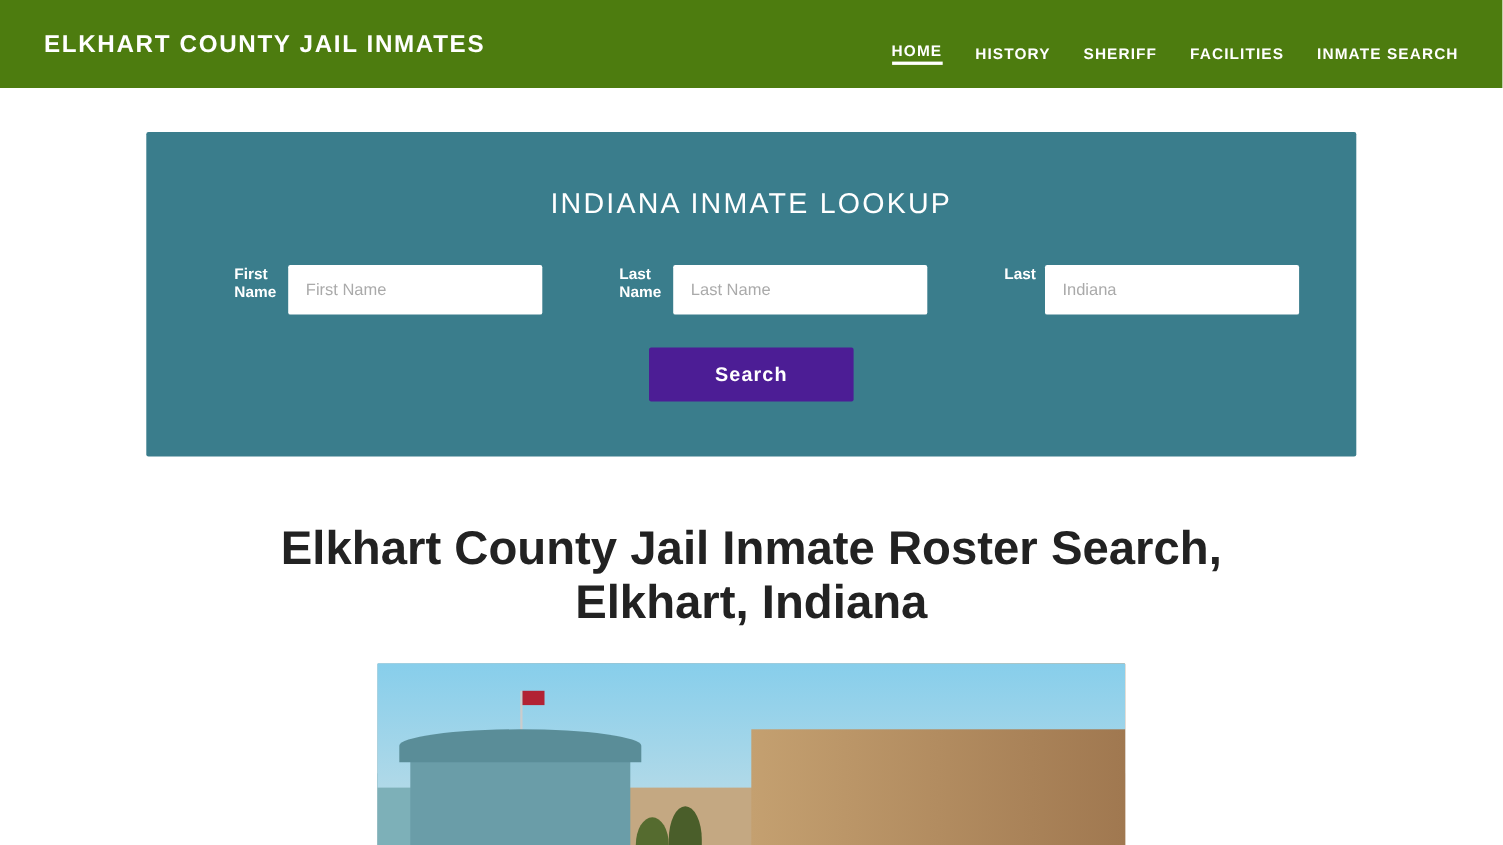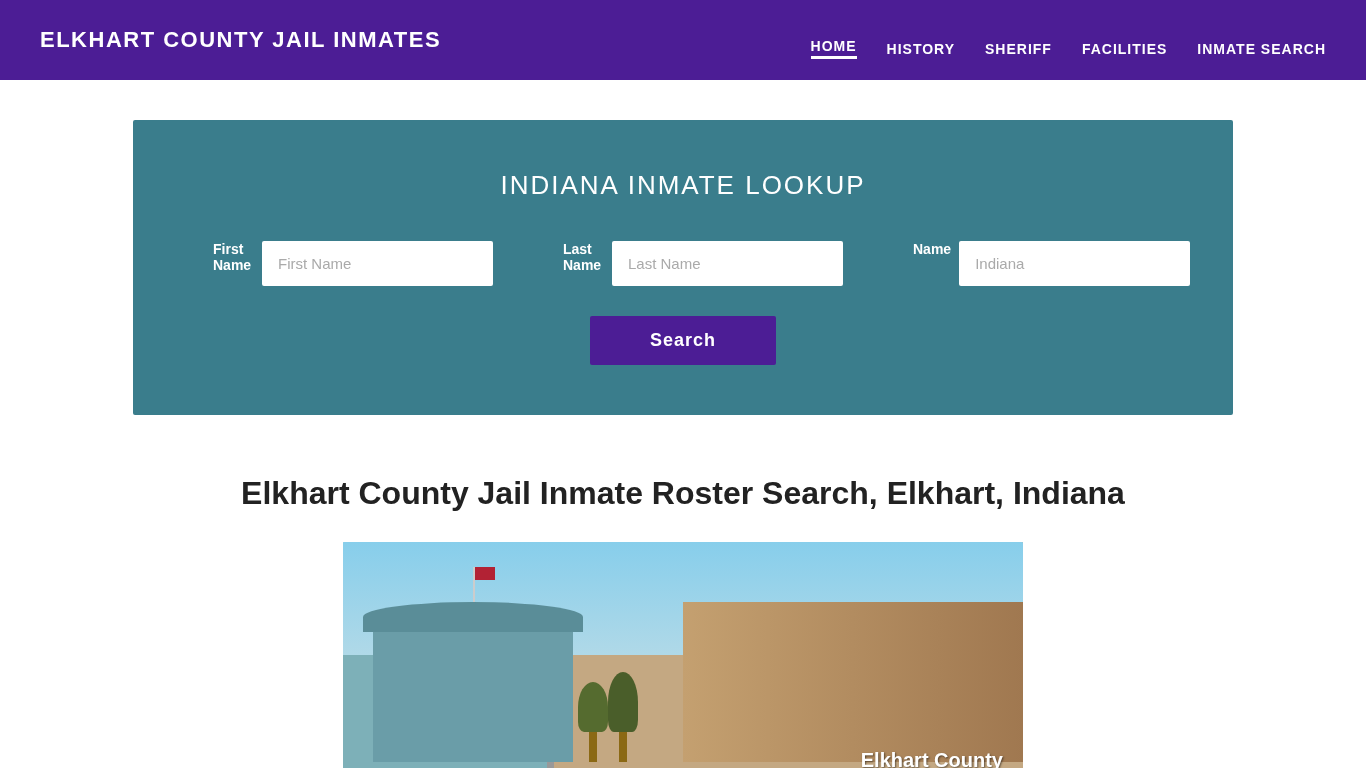--- a/index.html
+++ b/index.html
@@ -9,21 +9,21 @@
     }
 
     body {
       font-family: 'Arial', sans-serif;
       background: #fff;
       color: #333;
     }
 
     
     header {
-      background: #4c1d95;
+      background: #4d7c0f;
       padding: 0 40px;
       height: 80px;
       display: flex;
       align-items: center;
       justify-content: space-between;
     }
 
     .site-title {
       color: #fff;
       font-size: 22px;
@@ -128,21 +128,21 @@
     }
 
     
     .main-content {
       max-width: 1100px;
       margin: 0 auto;
       padding: 20px 40px;
     }
 
     .page-heading {
-      font-size: 32px;
+      font-size: 43px;
       font-weight: 800;
       color: #222;
       margin-bottom: 30px;
       text-align: center;
     }
 
     .building-image {
       width: 100%;
       max-width: 680px;
       margin: 0 auto;
@@ -284,21 +284,21 @@
       <label>First Name</label>
       <input type="text" placeholder="First Name" style="">
     </div>
 
     <div class="form-group">
       <label>Last Name</label>
       <input type="text" placeholder="Last Name" style="">
     </div>
 
     <div class="form-group">
-      <label>Name</label>
+      <label>Last</label>
       <input type="text" placeholder="Indiana" style="">
     </div>
   </div>
 
   <div class="search-btn-row">
     <button class="search-btn">Search</button>
   </div>
 </div>
 
 <div class="main-content">

